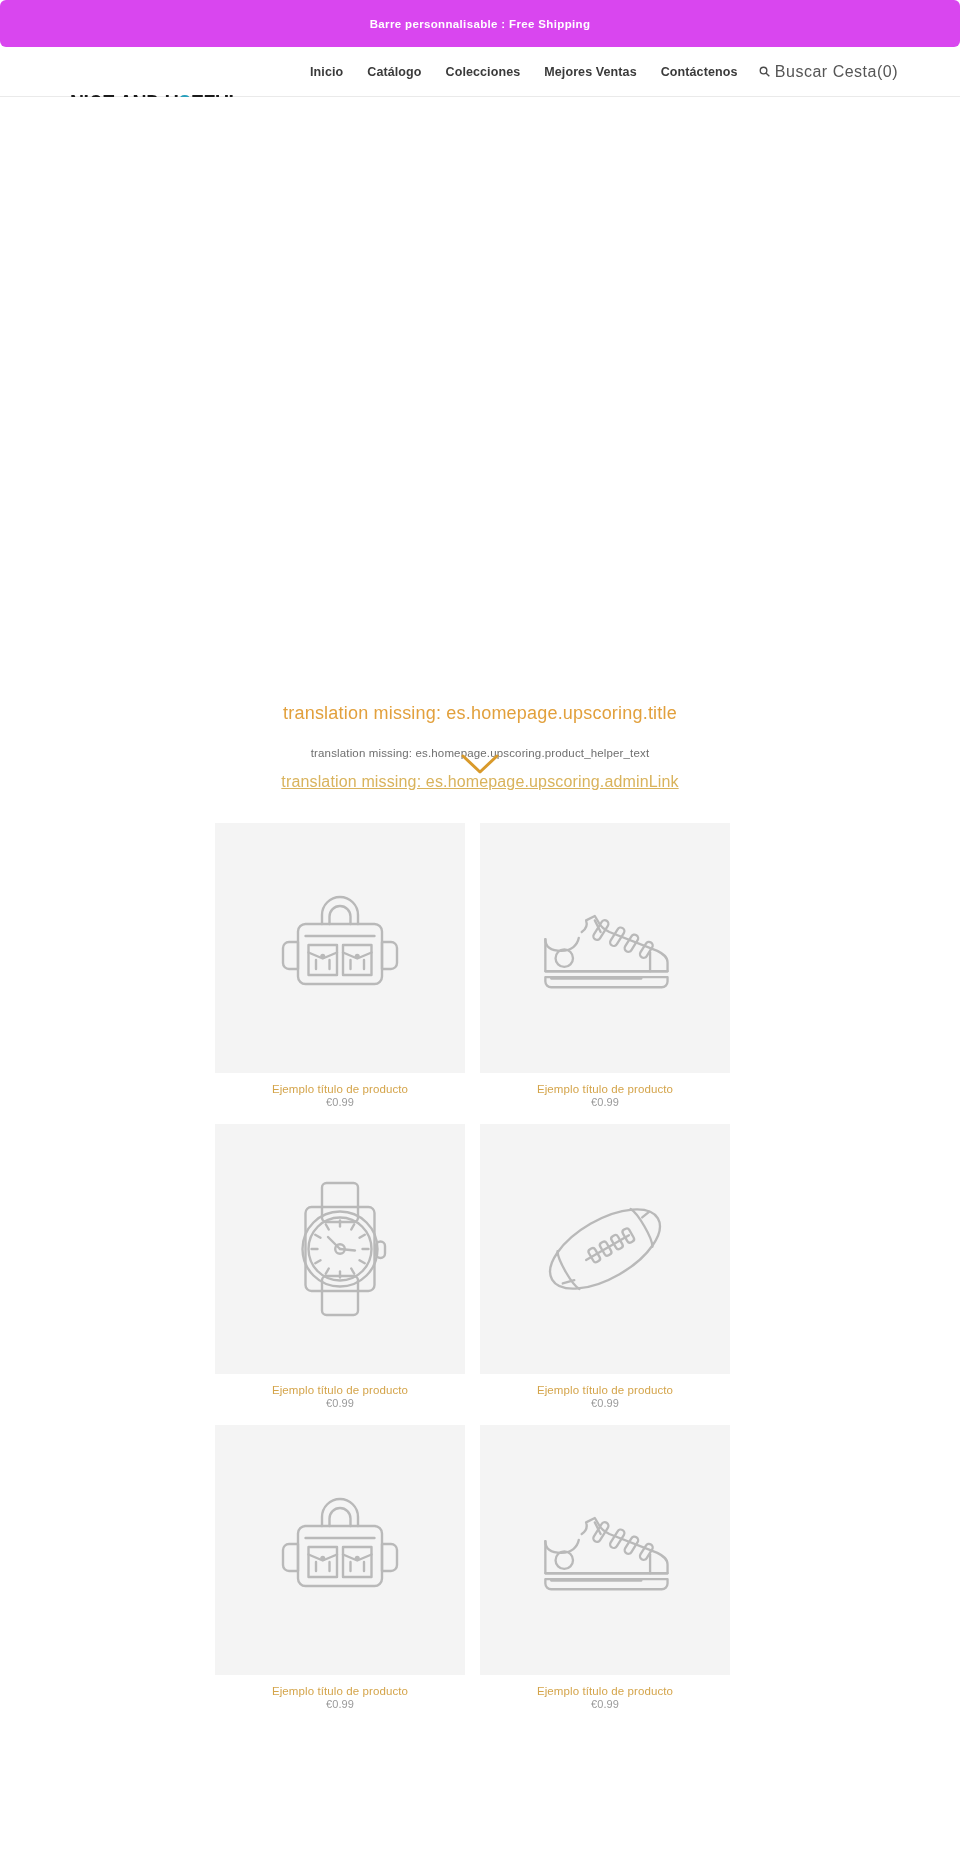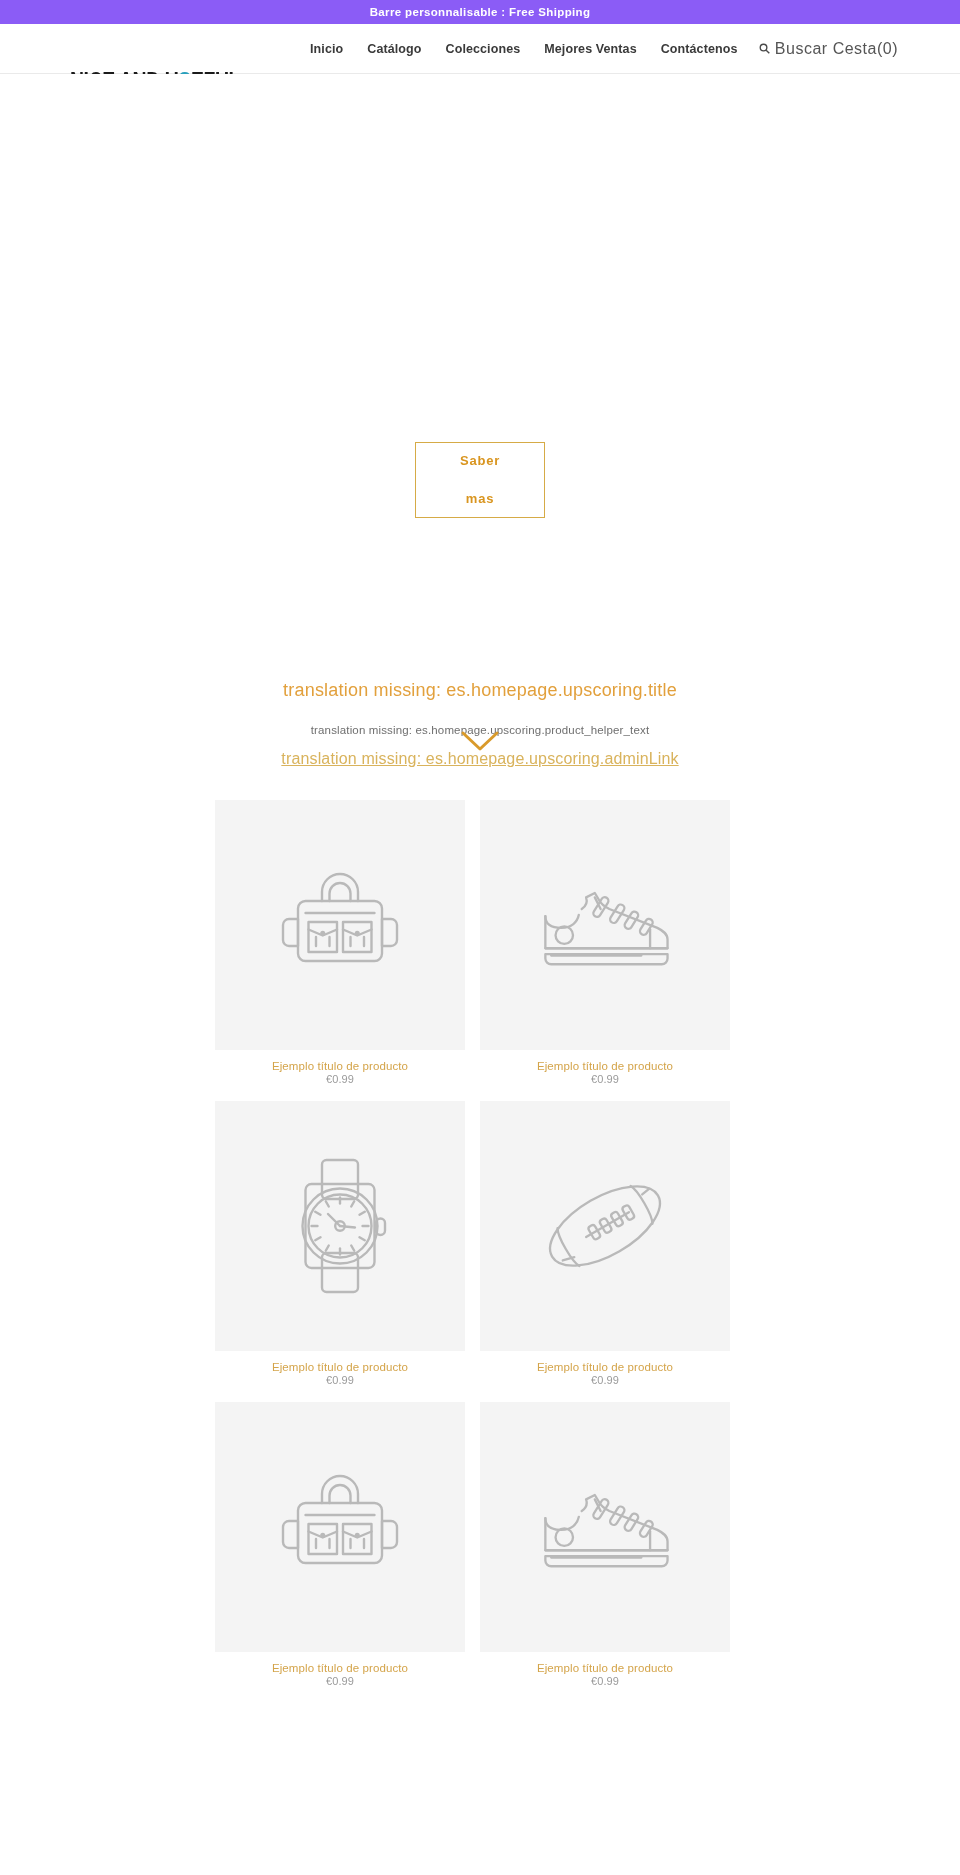--- a/index.html
+++ b/index.html
@@ -10,26 +10,27 @@
     background: #ffffff;
     font-family: "Liberation Sans", sans-serif;
     -webkit-font-smoothing: antialiased;
   }
 
   body { width: 960px; overflow-x: hidden; }
 
   
   .announcement-bar {
     width: 100%;
-    height: 24px;
-    background: #8b5cf6;
+    height: 47px;
+    background: #d946ef;
     color: #ffffff;
     display: flex;
     align-items: center;
     justify-content: center;
+    border-radius: 6px;
   }
   .announcement-text {
     font-size: 11.5px;
     font-weight: bold;
     letter-spacing: 0.35px;
     font-family: "Liberation Sans", sans-serif;
   }
 
   
   .site-header {
@@ -255,24 +256,20 @@
     </span>
     <a class="util-link" href="#">Buscar</a>
     <a class="util-link" href="#">Cesta(0)</a>
   </div>
 
 </header>
 
 <section class="hero">
 
 
-  <a class="hero-button" href="#">
-    <span>Saber</span>
-    <span>mas</span>
-  </a>
 
   <div class="scroll-chevron">
     <svg width="40" height="24" viewBox="0 0 40 24" fill="none" stroke="#d99a2b" stroke-width="3" stroke-linecap="round" stroke-linejoin="round">
       <polyline points="3,4 20,20 37,4"></polyline>
     </svg>
   </div>
 
 </section>
 
 <section class="upscoring">

